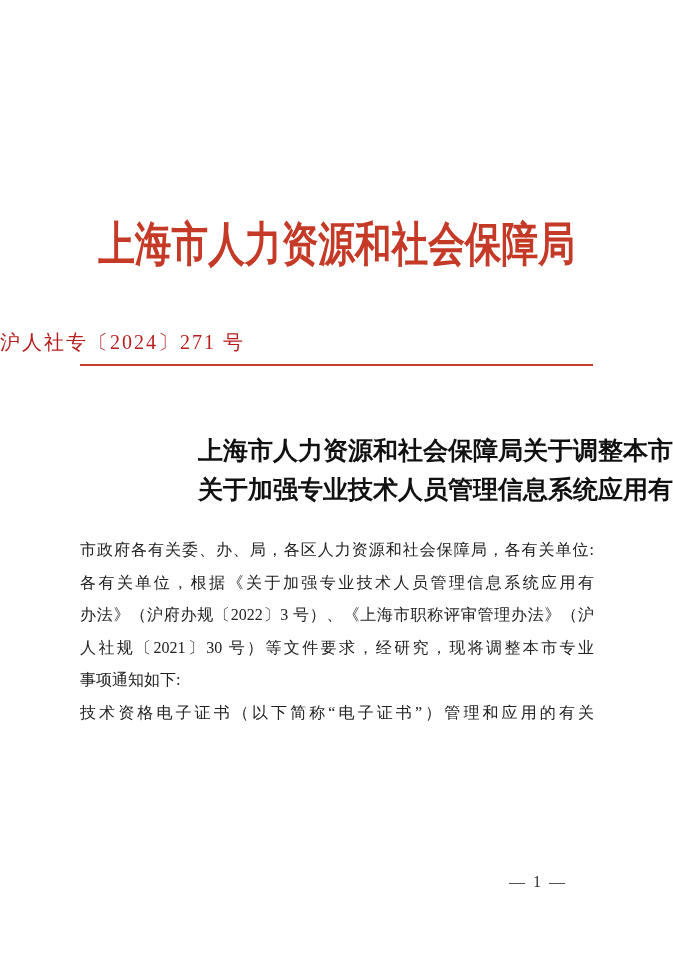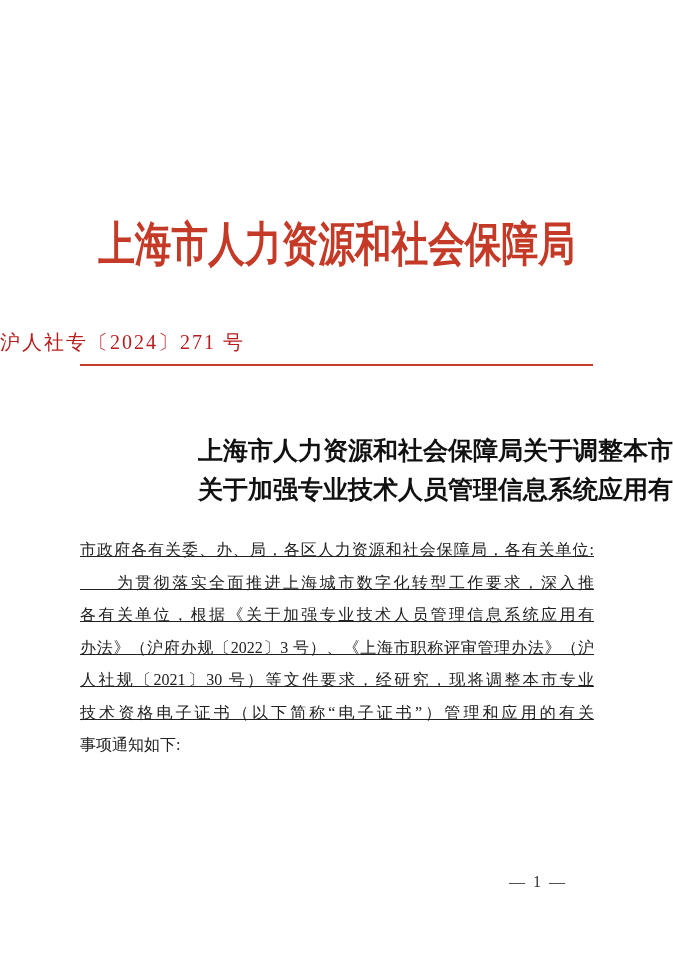--- a/index.html
+++ b/index.html
@@ -73,21 +73,20 @@
   .body-line {
     height: 32.5px;
     line-height: 32.5px;
     white-space: nowrap;
   }
   .body-line.justify {
     white-space: normal;
     text-align: justify;
     text-align-last: justify;
     text-justify: inter-character;
-    text-decoration: underline;
   }
   .page-number {
     position: absolute;
     top: 870px;
     right: 106px;
     font-size: 16px;
     line-height: 24px;
     letter-spacing: 2px;
     color: #333333;
   }
@@ -103,23 +102,22 @@
 
   <div class="red-divider"></div>
 
   <div class="doc-title">
     <div>上海市人力资源和社会保障局关于调整本市</div>
     <div>关于加强专业技术人员管理信息系统应用有</div>
   </div>
 
   <div class="doc-body">
       <div class="body-line justify">市政府各有关委、办、局，各区人力资源和社会保障局，各有关单位:</div>
-      <div class="body-line justify">　　为贯彻落实全面推进上海城市数字化转型工作要求，深入推</div>
       <div class="body-line justify">各有关单位，根据《关于加强专业技术人员管理信息系统应用有</div>
       <div class="body-line justify">办法》（沪府办规〔2022〕3 号）、《上海市职称评审管理办法》（沪</div>
       <div class="body-line justify">人社规〔2021〕30 号）等文件要求，经研究，现将调整本市专业</div>
+      <div class="body-line">事项通知如下:</div>
       <div class="body-line justify">技术资格电子证书（以下简称“电子证书”）管理和应用的有关</div>
-      <div class="body-line">事项通知如下:</div>
     </div>
 
   <div class="page-number">— 1 —</div>
 
 </div>
 
 </body></html>

